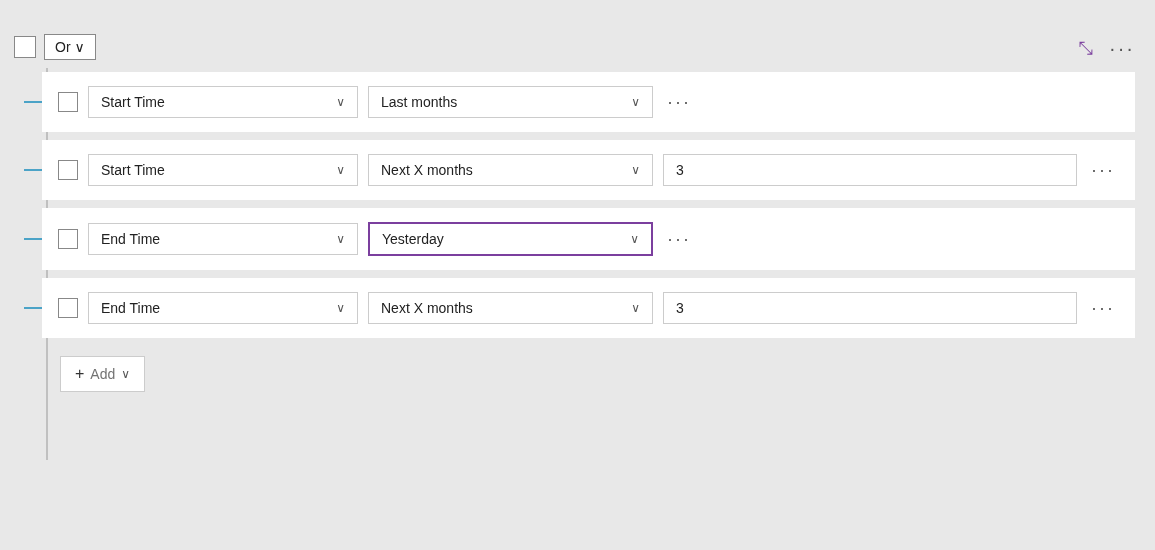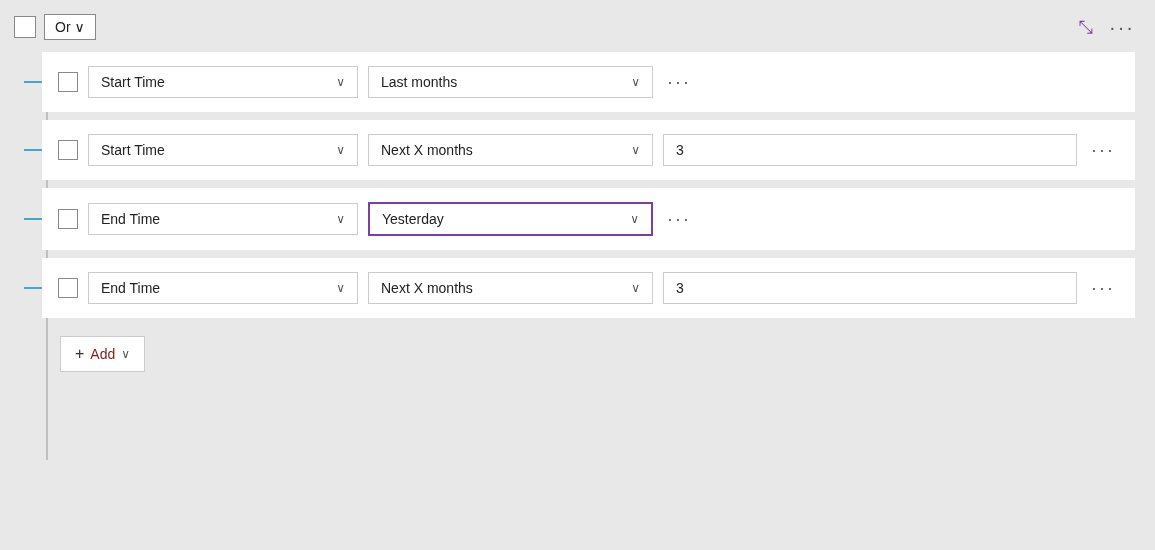--- a/index.html
+++ b/index.html
@@ -19,22 +19,23 @@
       height: 550px;
       background: #e8e8e8;
       position: relative;
       padding: 14px 20px 14px 14px;
     }
 
     
     .top-bar {
       display: flex;
       justify-content: space-between;
-      align-items: center;
+      align-items: flex-end;
       margin-bottom: 12px;
+      margin-top: 20px;
     }
 
     .top-left {
       display: flex;
       align-items: center;
       gap: 8px;
     }
 
     .checkbox-outer {
       width: 22px;
@@ -207,21 +208,21 @@
       color: #222;
       font-family: 'Segoe UI', sans-serif;
     }
 
     .add-button span.plus {
       font-size: 16px;
       color: #333;
     }
 
     .add-button span.label {
-      color: #7f1d1d;
+      color: #737373;
     }
 
     .add-button span.chevron {
       font-size: 12px;
       color: #555;
     }
   </style>
 </head>
 <body>
 

